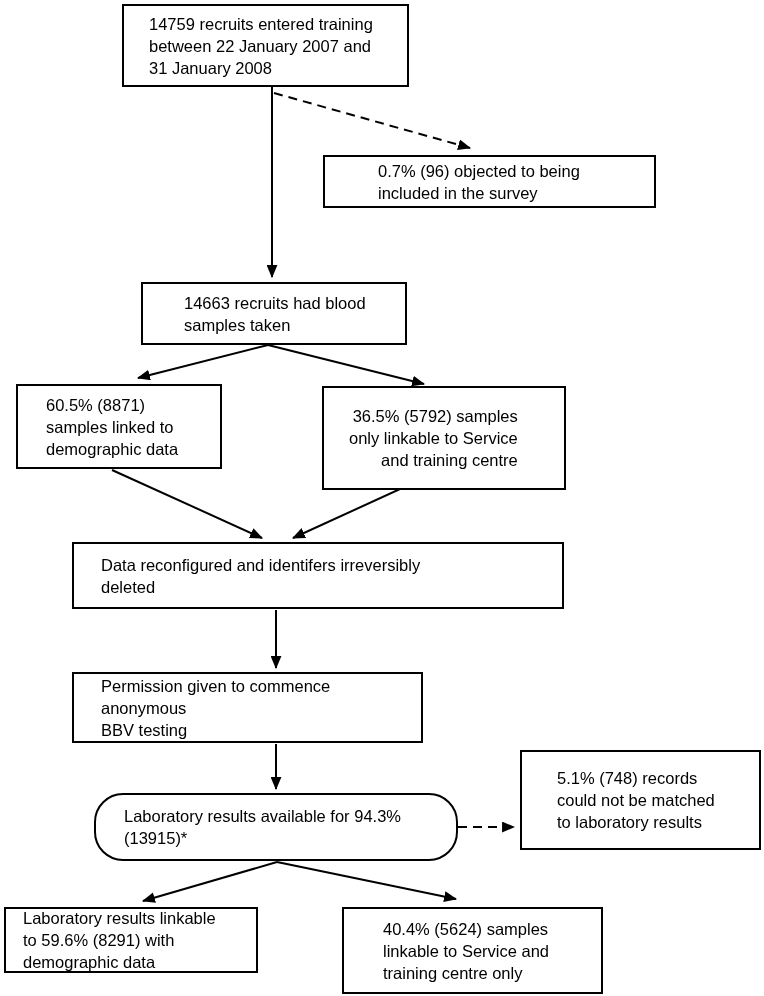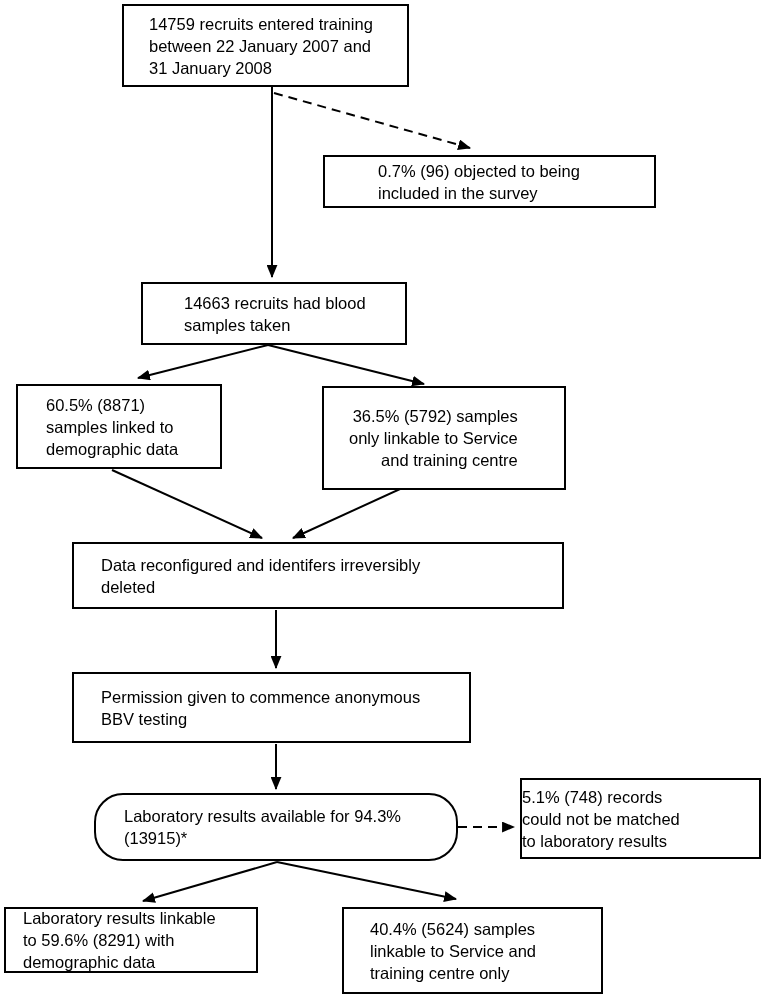--- a/index.html
+++ b/index.html
@@ -44,25 +44,25 @@
     z-index: 1;
     padding-right: 8px;
   }
   
   #node-entered   { left: 122px; top: 4px;   width: 287px; height: 83px; padding-left: 25px; }
   #node-objected  { left: 323px; top: 155px; width: 333px; height: 53px; padding-left: 53px; }
   #node-blood     { left: 141px; top: 282px; width: 266px; height: 63px; padding-left: 41px; }
   #node-linked    { left: 16px;  top: 384px; width: 206px; height: 85px; padding-left: 28px; }
   #node-service   { left: 322px; top: 386px; width: 244px; height: 104px; padding-left: 25px; text-align: right; }
   #node-reconfig  { left: 72px;  top: 542px; width: 492px; height: 67px; padding-left: 27px; }
-  #node-permission{ left: 72px;  top: 672px; width: 399px; height: 71px; padding-left: 27px; }
+  #node-permission{ left: 72px;  top: 672px; width: 351px; height: 71px; padding-left: 27px; }
   #node-labavail  { left: 94px;  top: 793px; width: 364px; height: 68px; padding-left: 28px; border-radius: 29px; }
-  #node-unmatched { left: 520px; top: 778px; width: 241px; height: 81px; }
+  #node-unmatched { left: 520px; top: 750px; width: 241px; height: 100px; padding-left: 35px; }
   #node-lablink   { left: 4px;   top: 907px; width: 254px; height: 66px; padding-left: 17px; }
-  #node-svconly   { left: 342px; top: 907px; width: 261px; height: 87px; padding-left: 26px; }
+  #node-svconly   { left: 342px; top: 907px; width: 261px; height: 87px; padding-left: 39px; }
 </style>
 </head>
 <body>
 
 <div class="canvas">
 
   <svg class="edges-svg" viewBox="0 0 764 996" xmlns="http://www.w3.org/2000/svg">
     <defs>
       <marker id="arrow" markerUnits="userSpaceOnUse" markerWidth="13" markerHeight="11" viewBox="0 0 12 10" refX="11" refY="5" orient="auto">
         <path d="M0,0 L12,5 L0,10 z" fill="#000000"></path>

